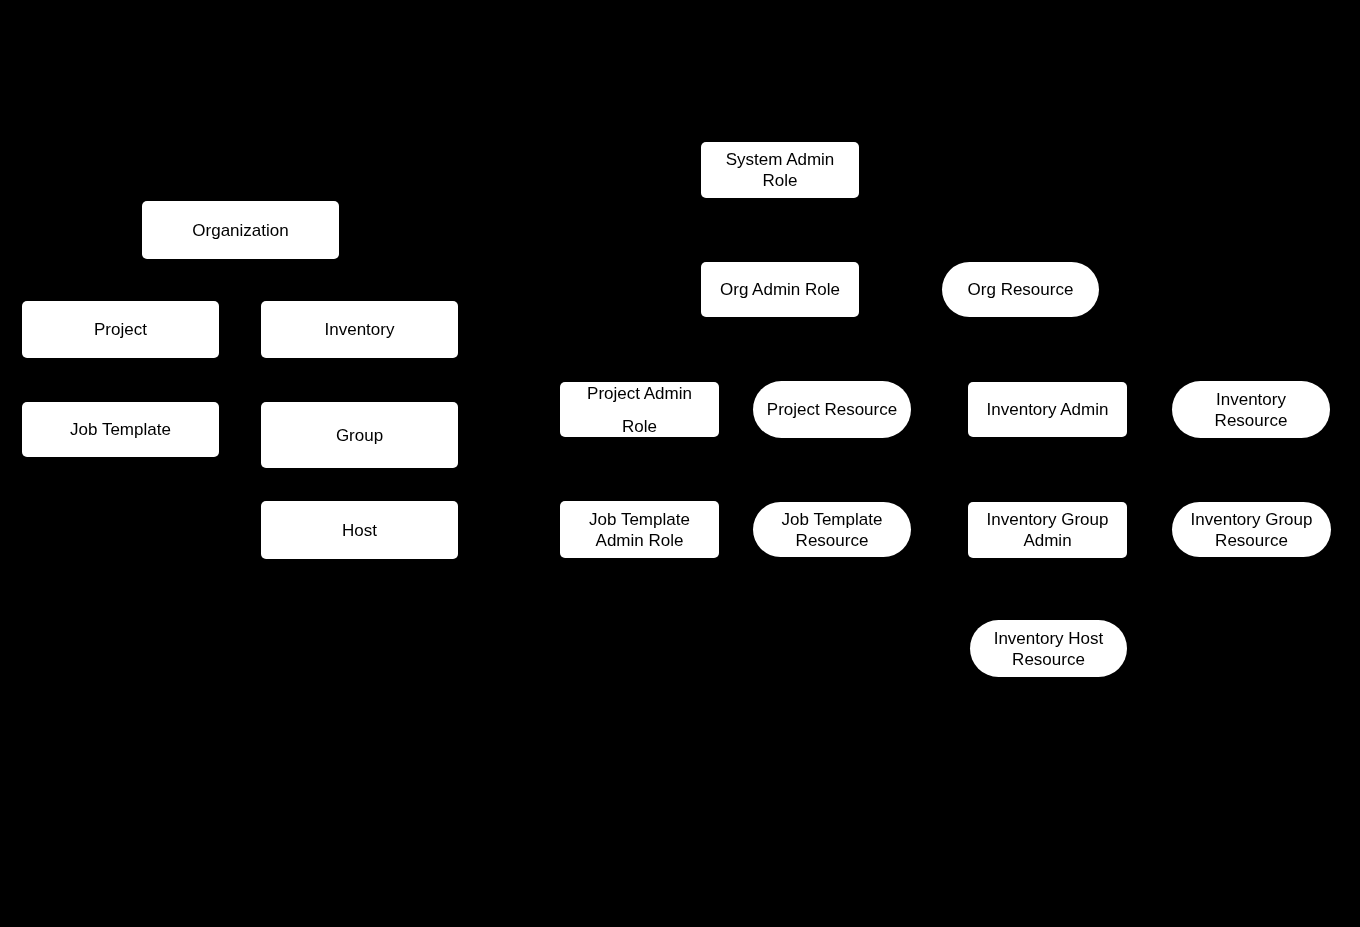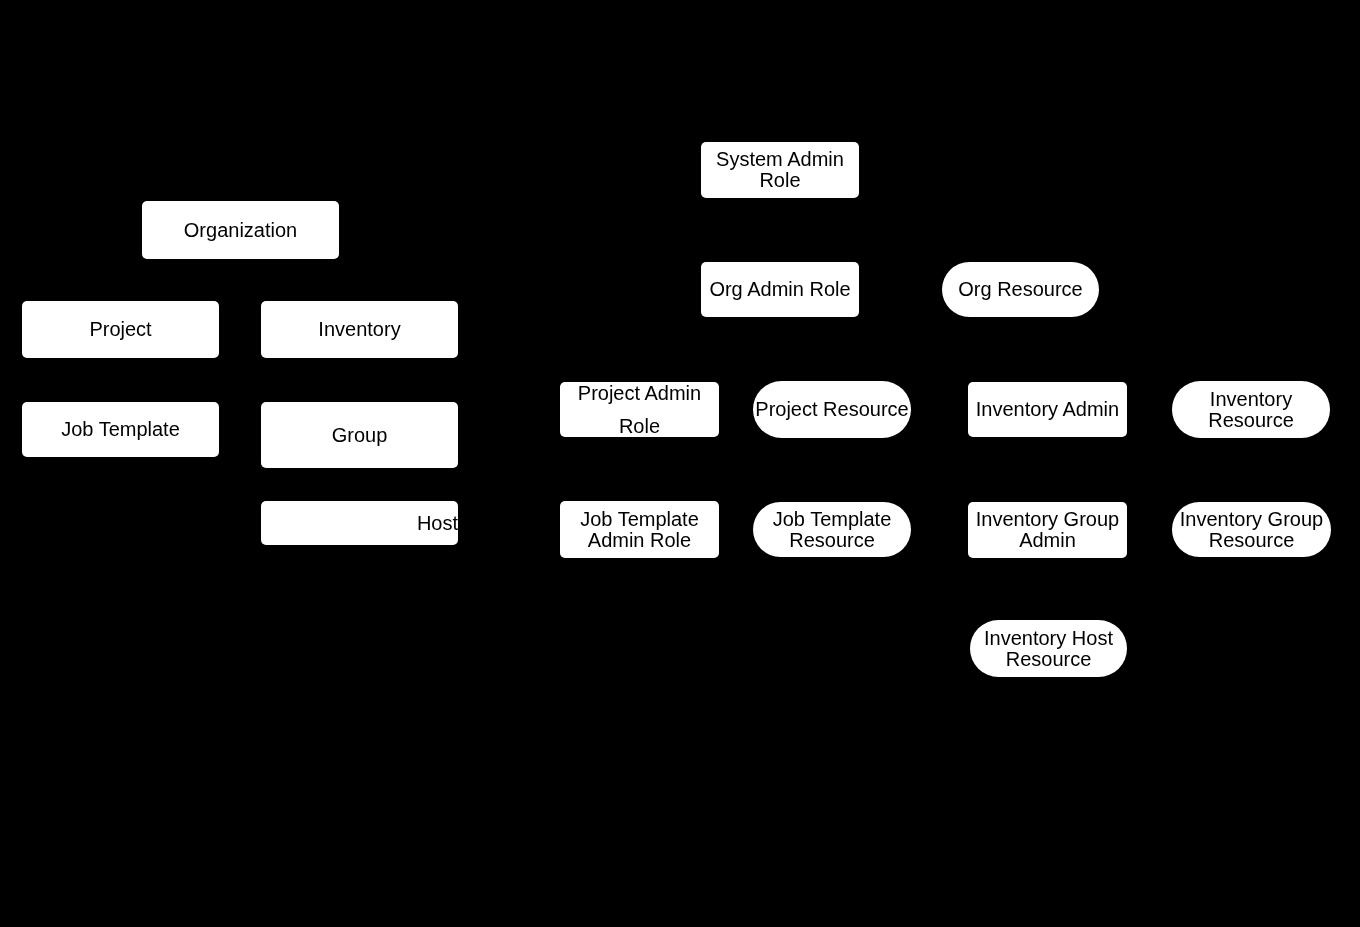--- a/index.html
+++ b/index.html
@@ -17,21 +17,21 @@
   }
   .node {
     position: absolute;
     background: #ffffff;
     color: #000000;
     display: flex;
     flex-direction: column;
     align-items: center;
     justify-content: center;
     text-align: center;
-    font-size: 20px;
+    font-size: 17px;
     line-height: 21px;
     box-sizing: border-box;
   }
   .node.rect { border-radius: 5px; }
   
   .node .line {
     display: block;
     white-space: nowrap;
   }
 </style>
@@ -47,21 +47,21 @@
     </div>
     <div class="node rect" style="left: 261px; top: 301px; width: 197px; height: 57px; background: rgb(255, 255, 255); color: rgb(0, 0, 0);">
       <span class="line">Inventory</span>
     </div>
     <div class="node rect" style="left: 22px; top: 402px; width: 197px; height: 55px; background: rgb(255, 255, 255); color: rgb(0, 0, 0);">
       <span class="line">Job Template</span>
     </div>
     <div class="node rect" style="left: 261px; top: 402px; width: 197px; height: 66px; background: rgb(255, 255, 255); color: rgb(0, 0, 0);">
       <span class="line">Group</span>
     </div>
-    <div class="node rect" style="left: 261px; top: 501px; width: 197px; height: 44px; background: rgb(255, 255, 255); color: rgb(0, 0, 0); align-items: flex-end;">
+    <div class="node rect" style="left: 261px; top: 501px; width: 197px; height: 58px; background: rgb(255, 255, 255); color: rgb(0, 0, 0);">
       <span class="line">Host</span>
     </div>
     <div class="node rect" style="left: 701px; top: 142px; width: 158px; height: 56px; background: rgb(255, 255, 255); color: rgb(0, 0, 0);">
       <span class="line">System Admin</span>
       <span class="line">Role</span>
     </div>
     <div class="node pill" style="left: 942px; top: 262px; width: 157px; height: 55px; background: rgb(255, 255, 255); color: rgb(0, 0, 0); border-radius: 27.5px;">
       <span class="line">Org Resource</span>
     </div>
     <div class="node rect" style="left: 701px; top: 262px; width: 158px; height: 55px; background: rgb(255, 255, 255); color: rgb(0, 0, 0);">

